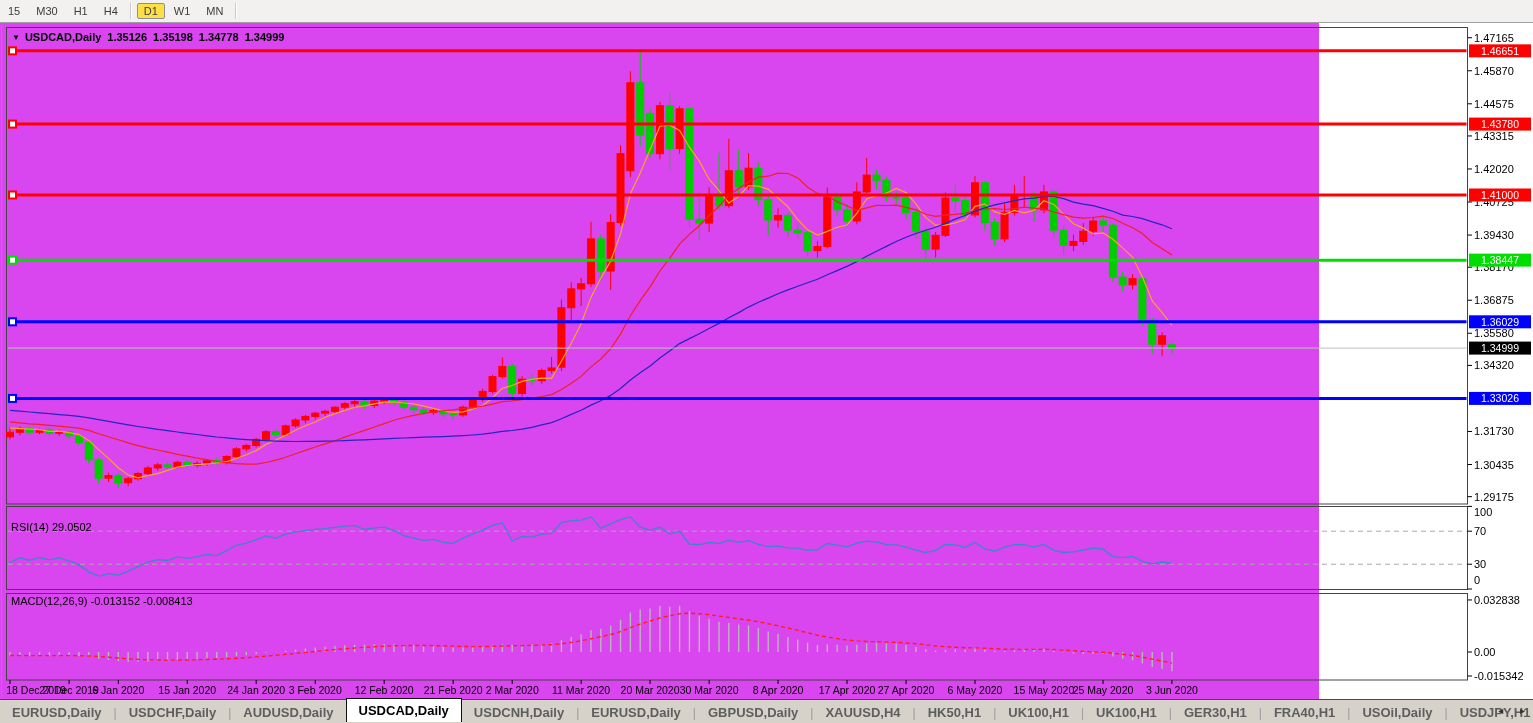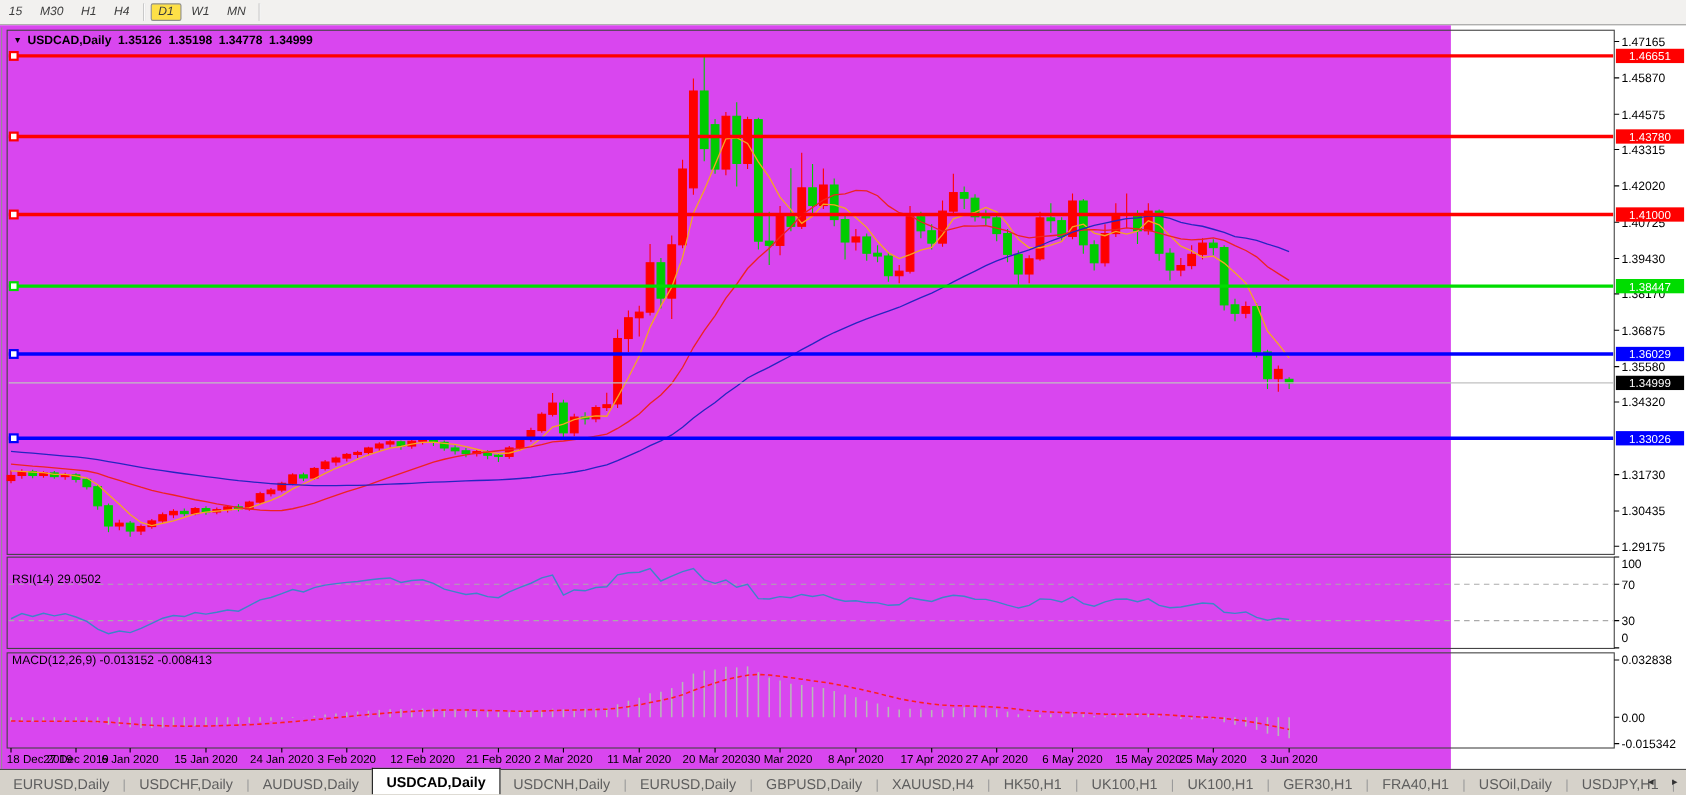--- a/index.html
+++ b/index.html
@@ -1,35 +1,35 @@
 <!DOCTYPE html>
 <html><head>
 <meta charset="utf-8">
 <style>
   html,body{margin:0;padding:0;background:#fff;font-family:"Liberation Sans",sans-serif;}
   #app{position:relative;width:1533px;height:723px;overflow:hidden;background:#fff;}
   
   #toolbar{position:absolute;left:0;top:0;width:100%;height:23px;background:#f2f1ef;
            border-bottom:1px solid #9f9f9f;display:flex;align-items:center;box-sizing:border-box;}
-  .tf{font-size:11px;color:#3c3c3c;padding:2px 7px;margin:0 1px;cursor:default;font-style:italic;}
+  .tf{font-size:11px;color:#3c3c3c;padding:2px 7px;margin:0 1px;cursor:default;}
   .tf.active{background:#fde047;border:1px solid #8f8f8f;border-radius:2px;padding:1px 6px;}
   .tf-sep{width:1px;height:16px;background:#c9c9c9;border-right:1px solid #fff;margin:0 4px;}
   
   #chart-wrap{position:absolute;left:0;top:23px;width:1319px;height:677px;background:#d946ef;}
   #chart-svg{position:absolute;left:0;top:1px;}
   .overlay-label{position:absolute;font-size:11px;color:#000;white-space:pre;z-index:5;}
   #chart-title{left:12px;top:8px;font-weight:700;font-size:11px;}
   #chart-title .caret{font-size:8px;margin-right:5px;position:relative;top:-1px;}
   #chart-title span{margin-right:6px;}
   #rsi-label{left:11px;top:485px;margin-top:13px;}
   #macd-label{left:11px;top:572px;text-align:center;}
   
   #tabbar{position:absolute;left:0;bottom:0;width:100%;height:23px;background:#d6d2ca;
           border-top:1px solid #4a4a4a;white-space:nowrap;z-index:6;}
-  .tab{display:inline-block;font-size:13px;color:#5e5e5e;line-height:22px;padding:0 12px;cursor:default;}
+  .tab{display:inline-block;font-size:13px;color:#5e5e5e;line-height:22px;padding:0 12px;cursor:default;font-weight:bold;}
   .tab.active{position:relative;top:-2px;background:#fff;color:#000;font-weight:600;
               border:1px solid #111;border-bottom:none;line-height:23px;z-index:7;}
   .tab-sep{color:#9a9a9a;font-size:12px;}
   #tab-arrows{position:absolute;right:8px;top:5px;font-size:10px;color:#333;}
   #tab-arrows span{margin-left:14px;cursor:default;}
 </style>
 </head>
 <body>
 
 <div id="app">

